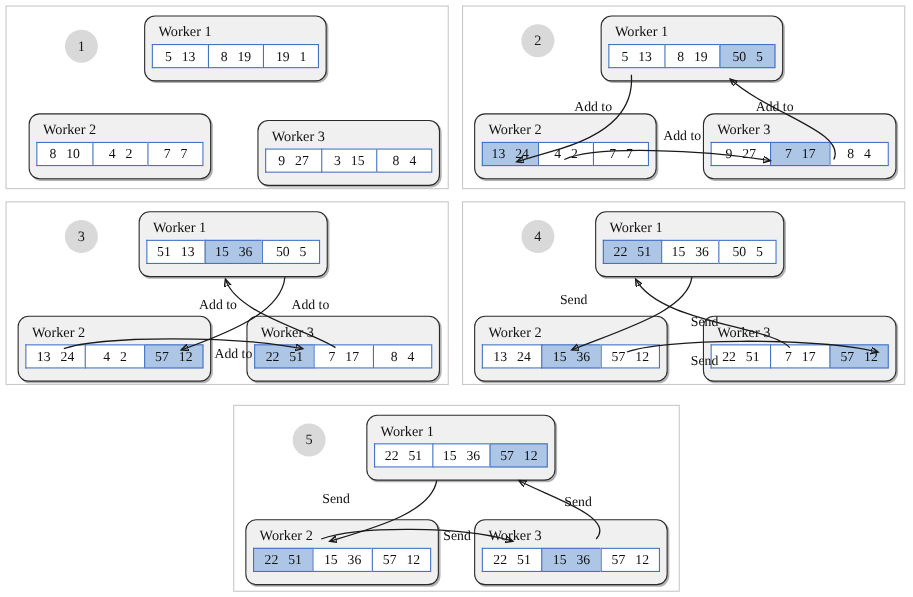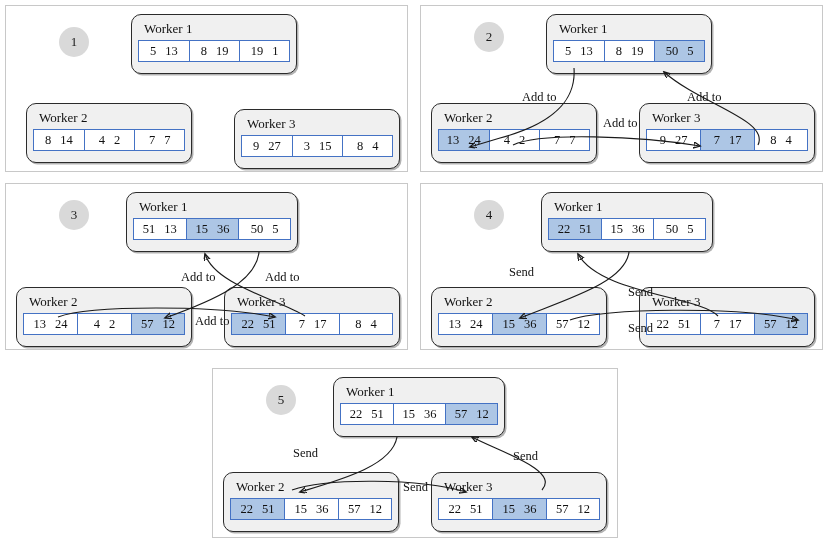--- a/index.html
+++ b/index.html
@@ -53,21 +53,21 @@
           <span>1</span>
         </div>
       </div>
     </div>
 
     <div class="worker" style="left:20px;top:97px;width:166px;height:60px;">
       <div class="wtitle">Worker 2</div>
       <div class="cells">
         <div class="cell" style="width:51px;height:22px;">
           <span>8</span>
-          <span>14</span>
+          <span>10</span>
         </div>
         <div class="cell" style="width:51px;height:22px;">
           <span>4</span>
           <span>2</span>
         </div>
         <div class="cell" style="width:51px;height:22px;">
           <span>7</span>
           <span>7</span>
         </div>
       </div>

